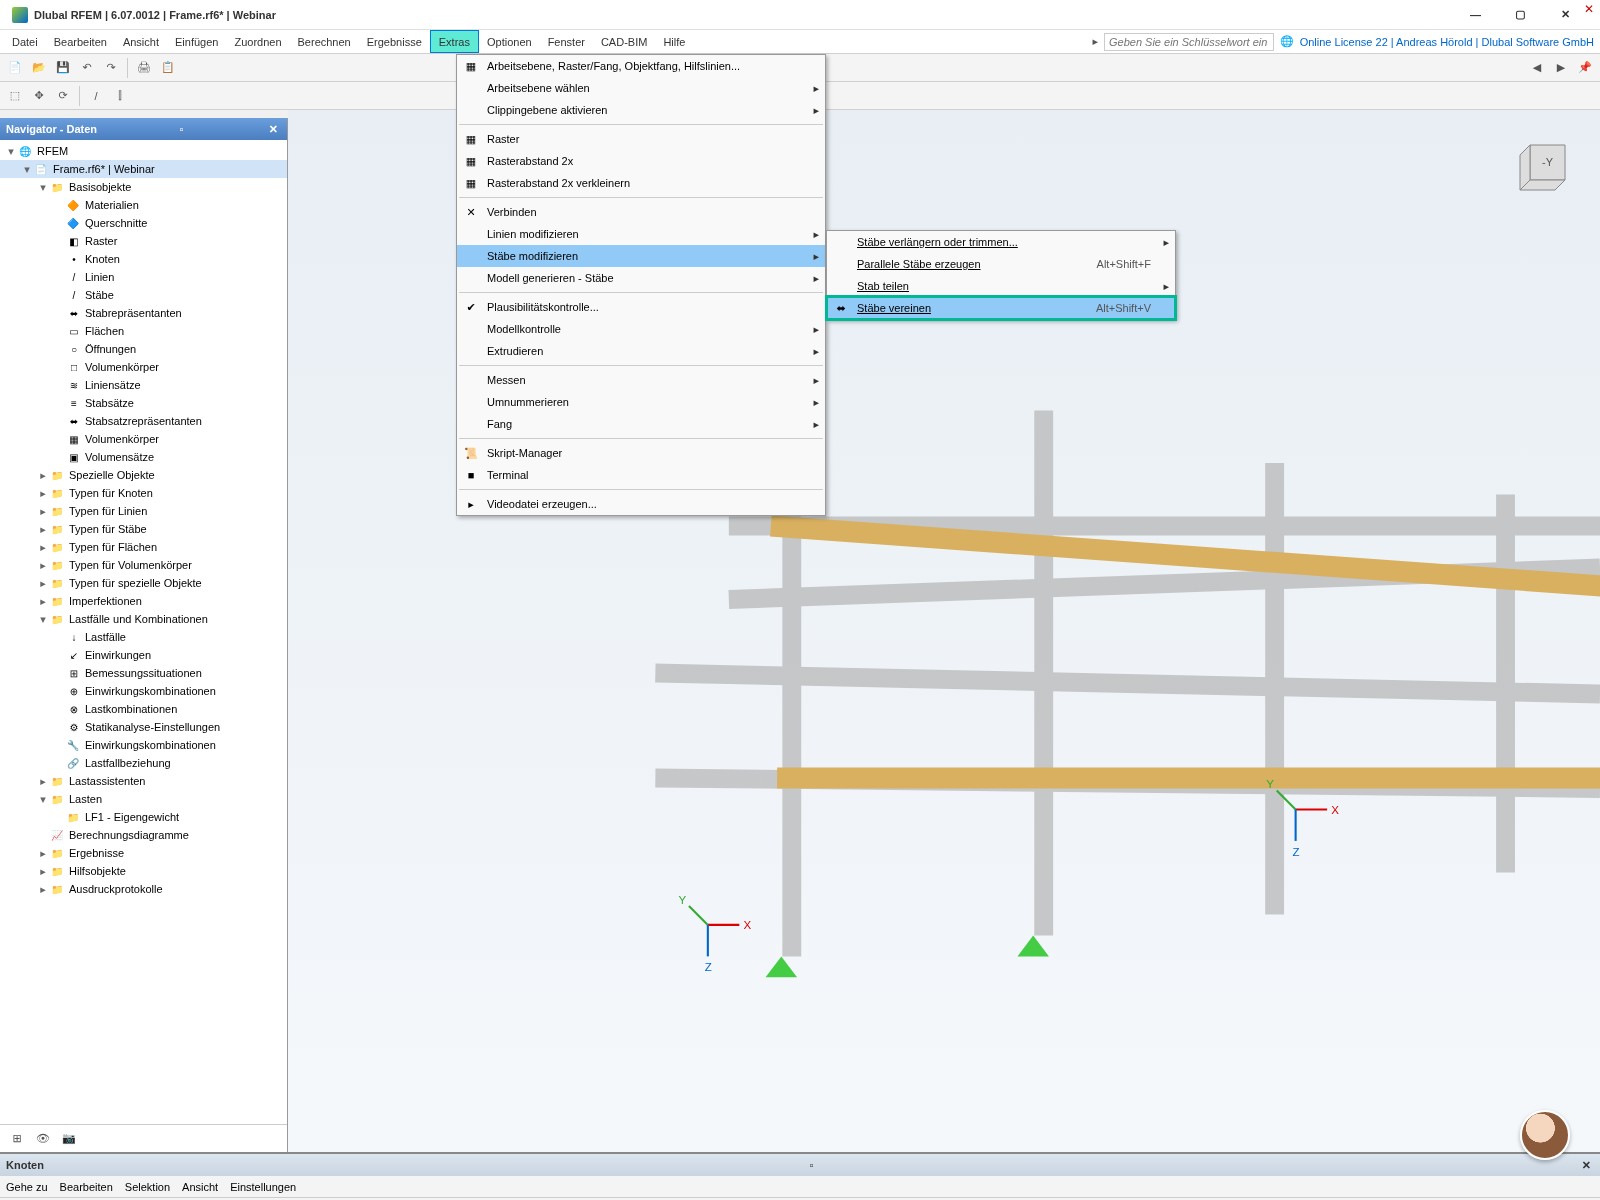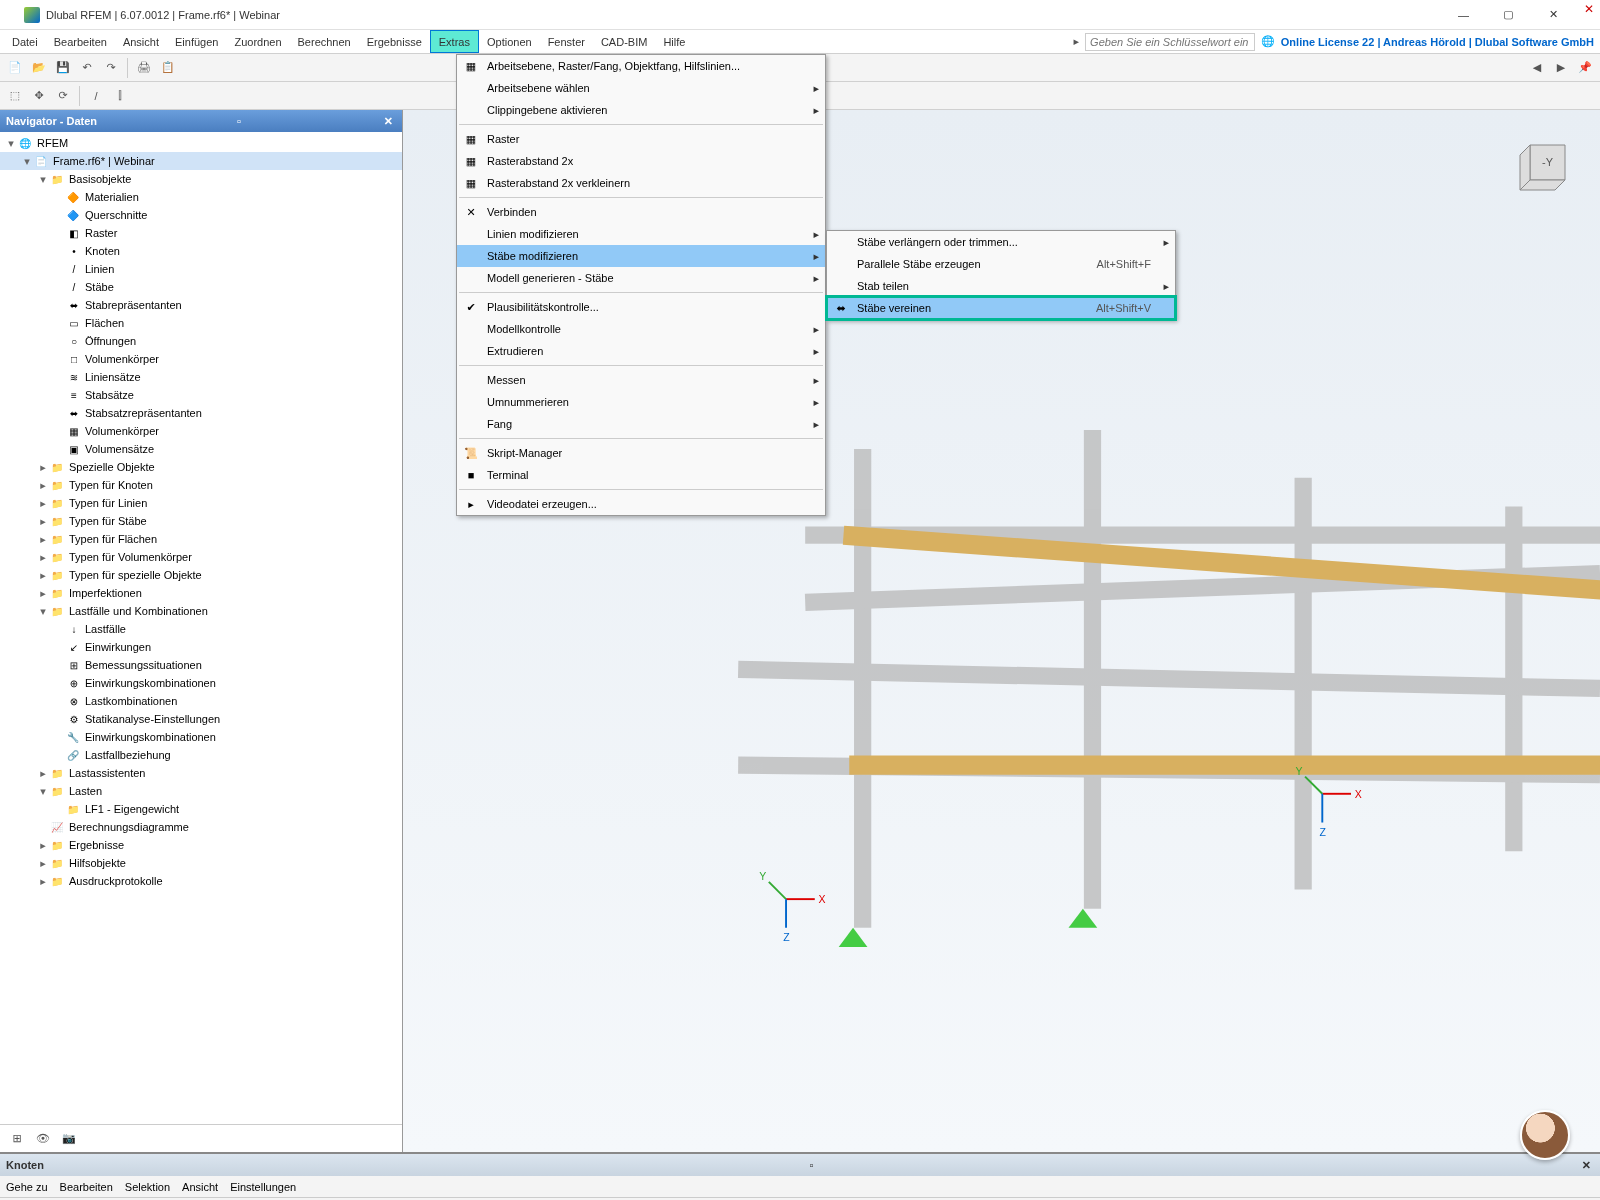--- a/index.html
+++ b/index.html
@@ -1,32 +1,32 @@
 <!DOCTYPE html>
 <html><head>
 <meta charset="utf-8">
 <style>
 * { margin:0; padding:0; box-sizing:border-box; font-family:"Segoe UI",Tahoma,sans-serif; font-size:11px; user-select:none; }
 body { background:#f0f0f0; width:1600px; height:1200px; overflow:hidden; position:relative; }
-.titlebar { height:30px; background:#fff; display:flex; align-items:center; padding:0 24px; border-bottom:1px solid #e0e0e0; }
+.titlebar { height:30px; background:#fff; display:flex; align-items:center; padding:0 12px; border-bottom:1px solid #e0e0e0;font-weight:bold; }
 .titlebar .logo { width:16px; height:16px; background:linear-gradient(135deg,#9c3,#06c); border-radius:2px; margin-right:6px; }
 .titlebar .title { flex:0 0 auto; color:#333; }
 .titlebar .spacer { flex:1; }
 .titlebar .winbtn { width:45px; height:28px; display:flex; align-items:center; justify-content:center; color:#333; }
 .menubar { height:24px; background:#fff; display:flex; align-items:stretch; padding-left:4px; border-bottom:1px solid #d0d0d0; }
 .menubar .mitem { padding:0 8px; display:flex; align-items:center; color:#333; }
 .menubar .mitem.active { background:#5eead4; border:1px solid #0078d7; }
 .menubar .right { margin-left:auto; display:flex; align-items:center; gap:6px; padding-right:6px; color:#555; }
-.menubar .right a { color:#0066cc; text-decoration:none;font-weight:bold; }
+.menubar .right a { color:#0066cc; text-decoration:none; }
 .menubar .search { border:1px solid #ccc; padding:1px 4px; color:#777; font-style:italic; width:170px; height:18px; }
 .toolbar { height:28px; background:#f4f4f4; border-bottom:1px solid #d0d0d0; display:flex; align-items:center; gap:2px; padding:0 4px; }
 .tbtn { width:22px; height:22px; border:1px solid transparent; display:flex; align-items:center; justify-content:center; color:#555; }
 .tsep { width:1px; height:20px; background:#ccc; margin:0 3px; }
 .main { display:flex; height:calc(100% - 30px - 24px - 28px - 28px - 22px - 26px); }
-.nav { width:403px; background:#fff; border-right:1px solid #999; display:flex; flex-direction:column; }
+.nav { width:288px; background:#fff; border-right:1px solid #999; display:flex; flex-direction:column;margin-top:8px; }
 .nav-title { height:22px; background:linear-gradient(#6a9edc,#4a7ec0); color:#fff; display:flex; align-items:center; padding:0 6px; font-weight:bold; }
 .nav-title .pbtn { margin-left:auto; color:#fff; padding:0 3px; }
 .tree { flex:1; overflow:auto; padding:2px 0; }
 .tnode { display:flex; align-items:center; height:18px; padding-left:4px; white-space:nowrap; }
 .tnode .exp { width:14px; text-align:center; color:#666; }
 .tnode .ico { width:16px; height:14px; margin-right:3px; display:flex; align-items:center; justify-content:center; font-size:10px; }
 .tnode.sel { background:#d0e3f7; }
 .fold { color:#e6c671; }
 .view { flex:1; position:relative; background:linear-gradient(#e8eef4,#f5f8fb); overflow:hidden; }
 .view svg { width:100%; height:100%; }
@@ -466,21 +466,21 @@
     <div class="drow">
       <span class="dico">■</span>
       <span>Terminal</span>
     </div>
     <div class="dsep"></div>
     <div class="drow">
       <span class="dico">▸</span>
       <span>Videodatei erzeugen...</span>
     </div>
   </div>
-<div class="dropdown submenu" id="dd2" style="left:826px; top:230px;">
+<div class="dropdown submenu" id="dd2" style="left:826px; top:230px;text-decoration:underline;">
     <div class="drow">
       <span>Stäbe verlängern oder trimmen...</span>
       <span class="arrow">▸</span>
     </div>
     <div class="drow">
       <span>Parallele Stäbe erzeugen</span>
       <span class="sc">Alt+Shift+F</span>
     </div>
     <div class="drow">
       <span>Stab teilen</span>

